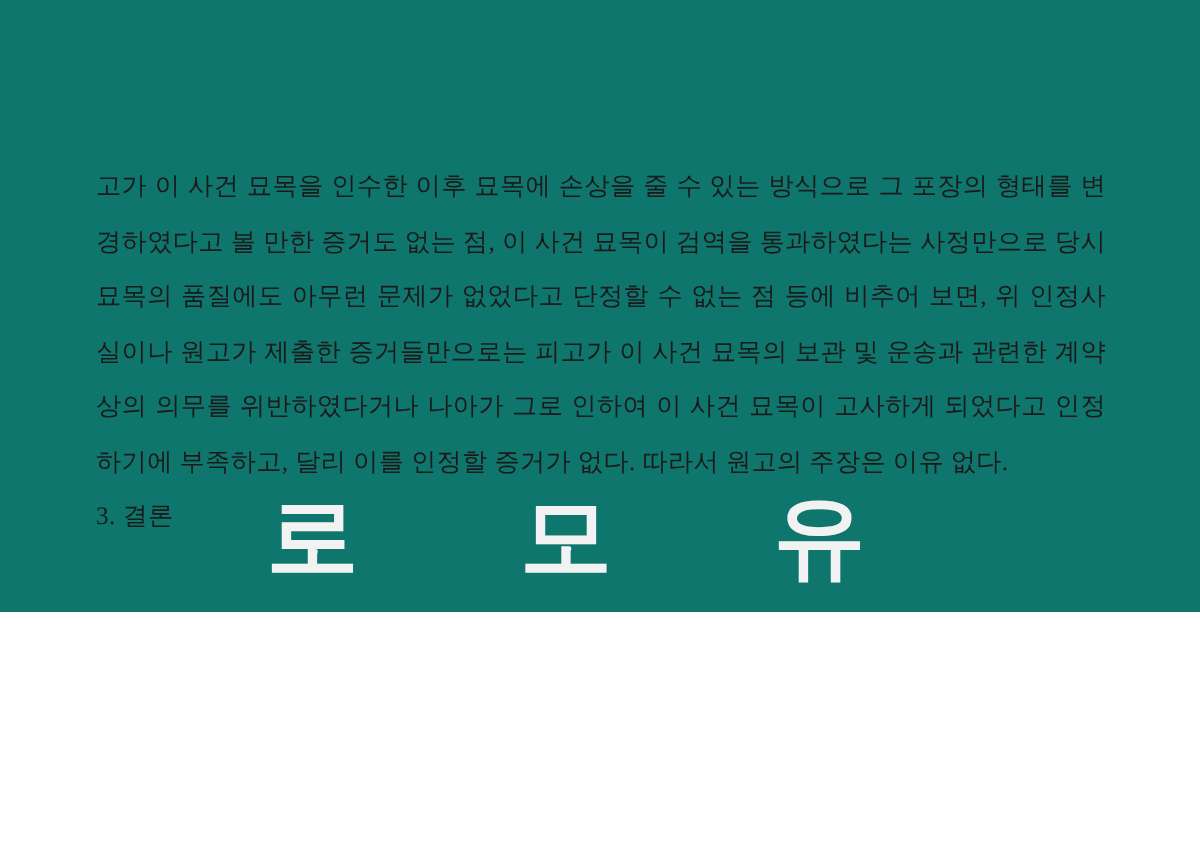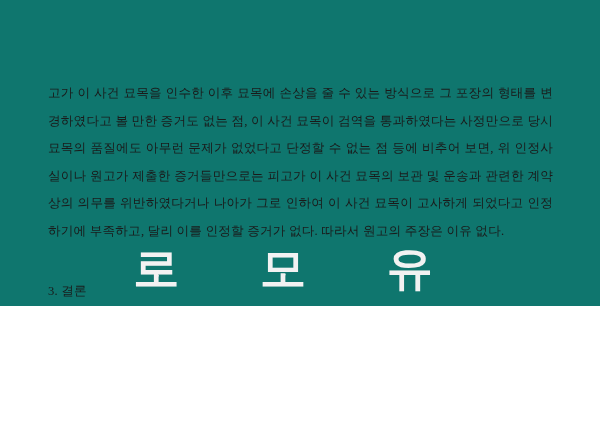--- a/index.html
+++ b/index.html
@@ -53,21 +53,20 @@
   }
   p.body-para {
     text-indent: 0;
   }
   p.indent-para {
     text-indent: 16px;
   }
   p.heading {
     text-indent: 0;
     text-align: left;
-    margin-top: 33px;
   }
 </style>
 </head>
 <body>
 
 <div class="page">
 
   <div class="watermark">로 모 유</div>
 
   <div class="content">

